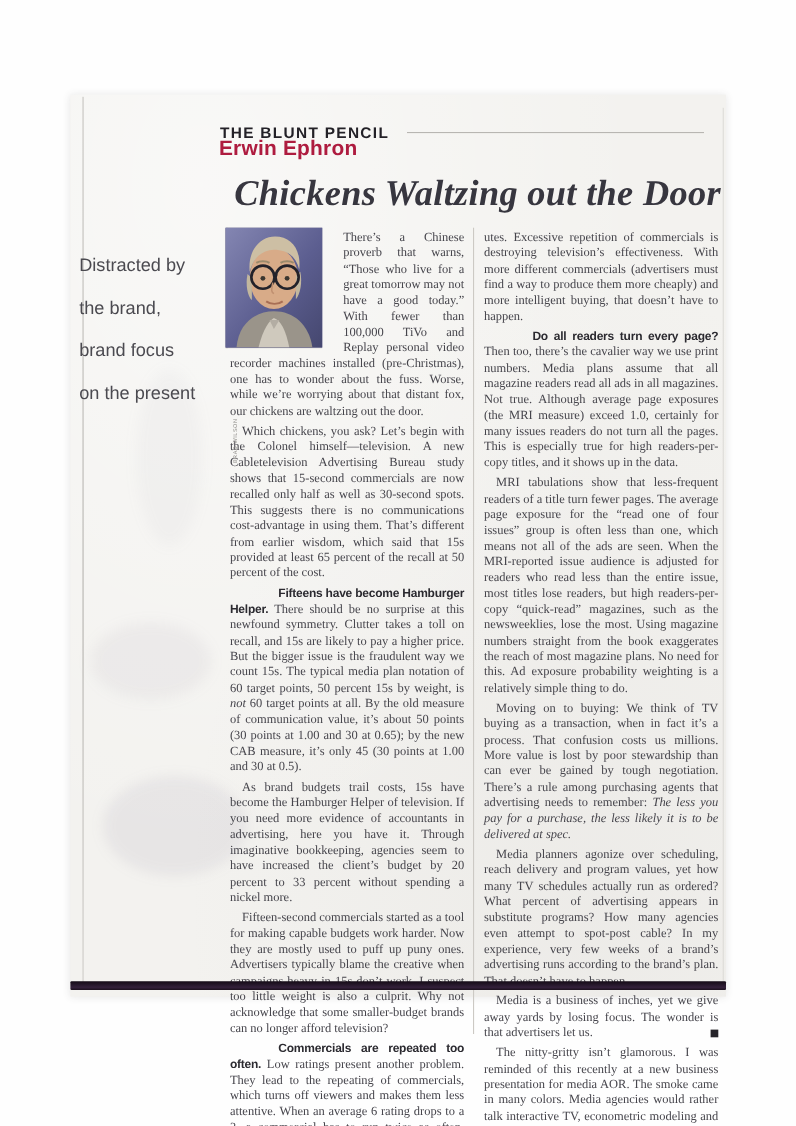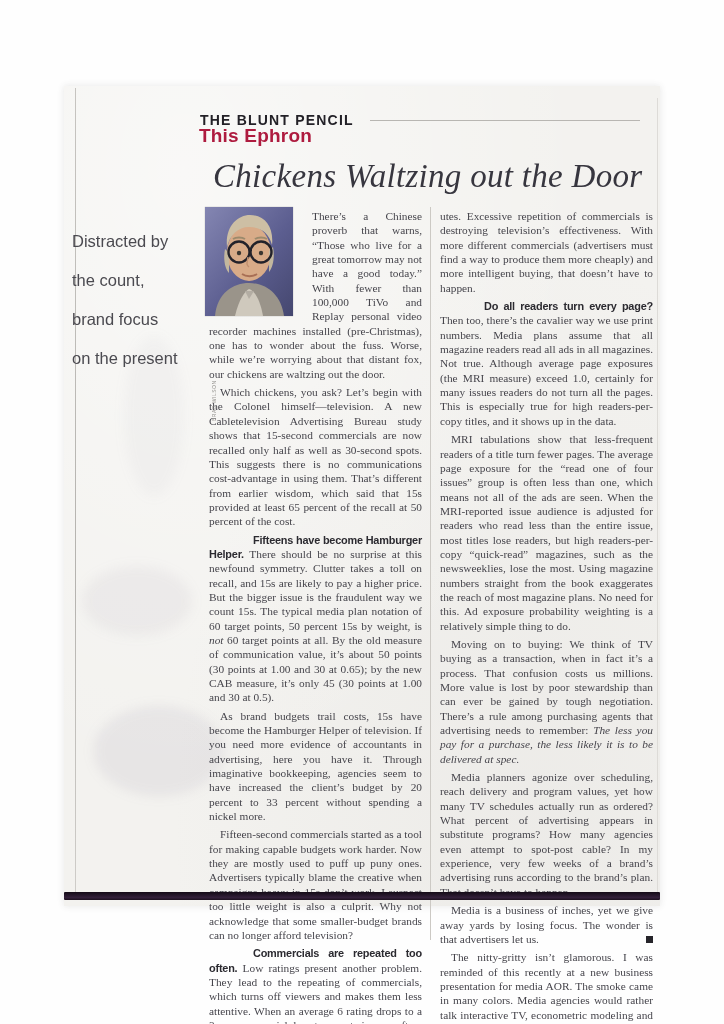--- a/index.html
+++ b/index.html
@@ -31,21 +31,21 @@
   .kicker-rule{
     position:absolute;left:306px;top:34px;width:270px;height:1px;background:#b8b6b2;
   }
   .byline{
     position:absolute;left:135px;top:39px;
     font-family:"Liberation Sans",sans-serif;font-weight:bold;font-size:19px;
     letter-spacing:0.2px;
   }
   .title{
     position:absolute;left:149px;top:72px;width:445px;
-    font-family:"Liberation Serif",serif;font-style:italic;font-weight:400;
+    font-family:"Liberation Serif",serif;font-style:italic;font-weight:700;
     font-size:33px;color:#37363f;white-space:nowrap;letter-spacing:0.3px;
   }
   .pullquote{
     position:absolute;left:8px;top:136px;width:128px;
     font-family:"Liberation Sans",sans-serif;font-size:16.5px;color:#4b4a50;
     line-height:39px;
   }
   .col{
     position:absolute;top:119px;width:221px;
     font-size:11.35px;line-height:14.35px;color:#46454c;
@@ -102,26 +102,26 @@
 
 <div class="page">
   <div class="page-fold"></div>
   <div class="page-right-edge"></div>
   <div class="smudge sm1"></div>
   <div class="smudge sm2"></div>
   <div class="smudge sm3"></div>
 
   <div class="kicker">THE BLUNT PENCIL</div>
   <div class="kicker-rule"></div>
-  <div class="byline" id="byline" style="color: rgb(174, 27, 63);">This Ephron</div>
+  <div class="byline" id="byline" style="color: rgb(174, 27, 63);">Erwin Ephron</div>
   <div class="title">Chickens Waltzing out the Door</div>
 
   <div class="pullquote">
       <div>Distracted by</div>
-      <div>the count,</div>
+      <div>the brand,</div>
       <div>brand focus</div>
       <div>on the present</div>
     </div>
 
   <div class="col" id="col1">
     <div class="photo-wrap">
       <div class="photo">
         <svg width="88" height="109" viewBox="0 0 88 109" xmlns="http://www.w3.org/2000/svg">
           <defs>
             <linearGradient id="bg" x1="0" y1="0" x2="1" y2="1">

